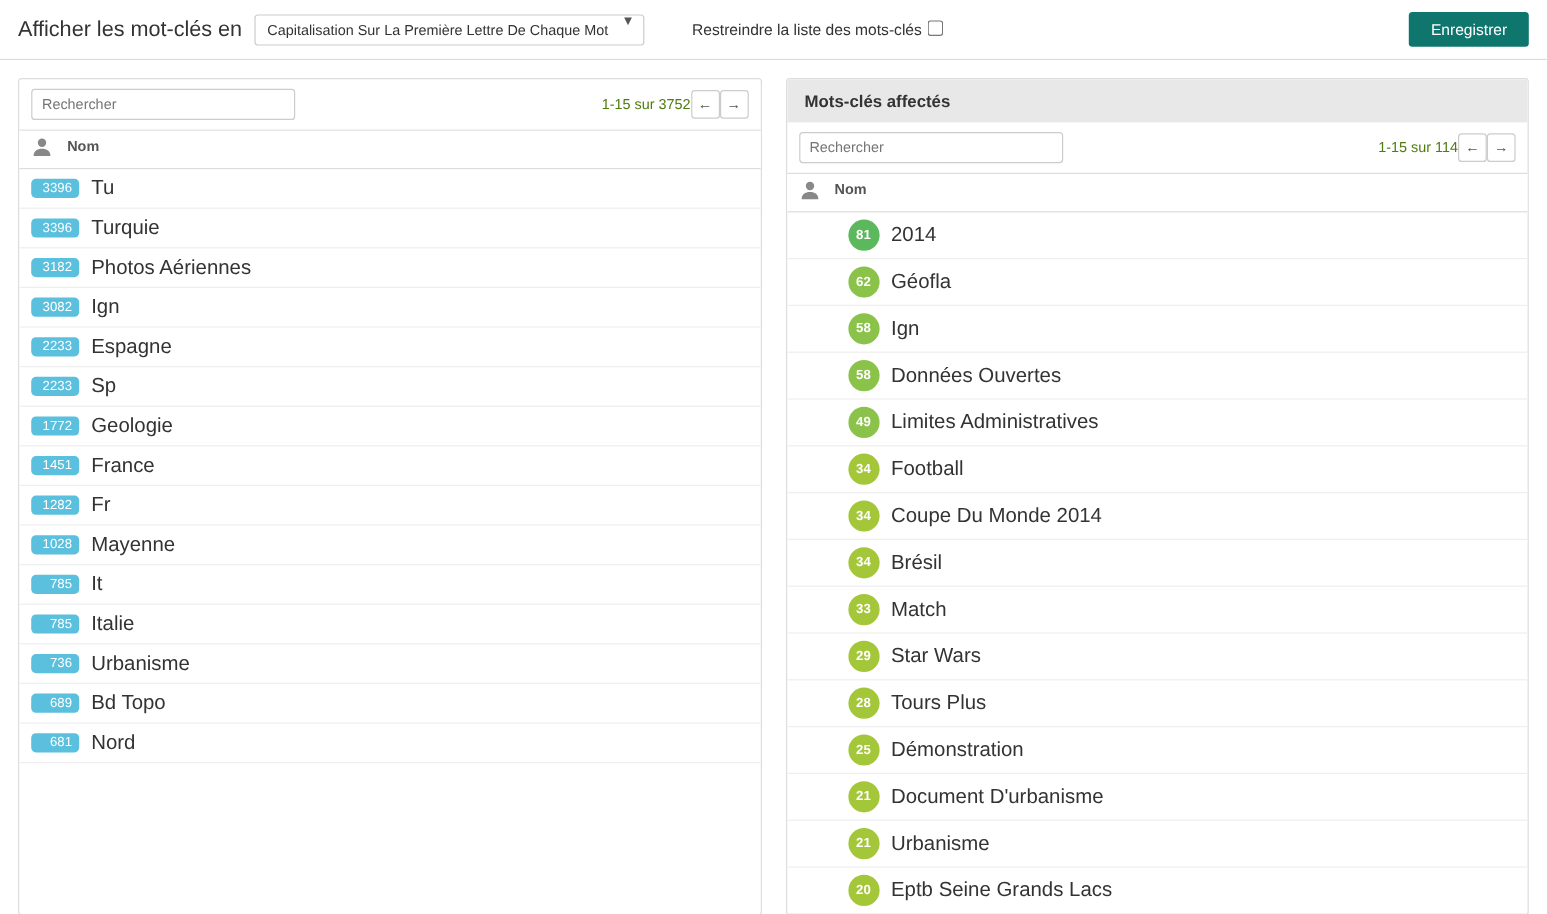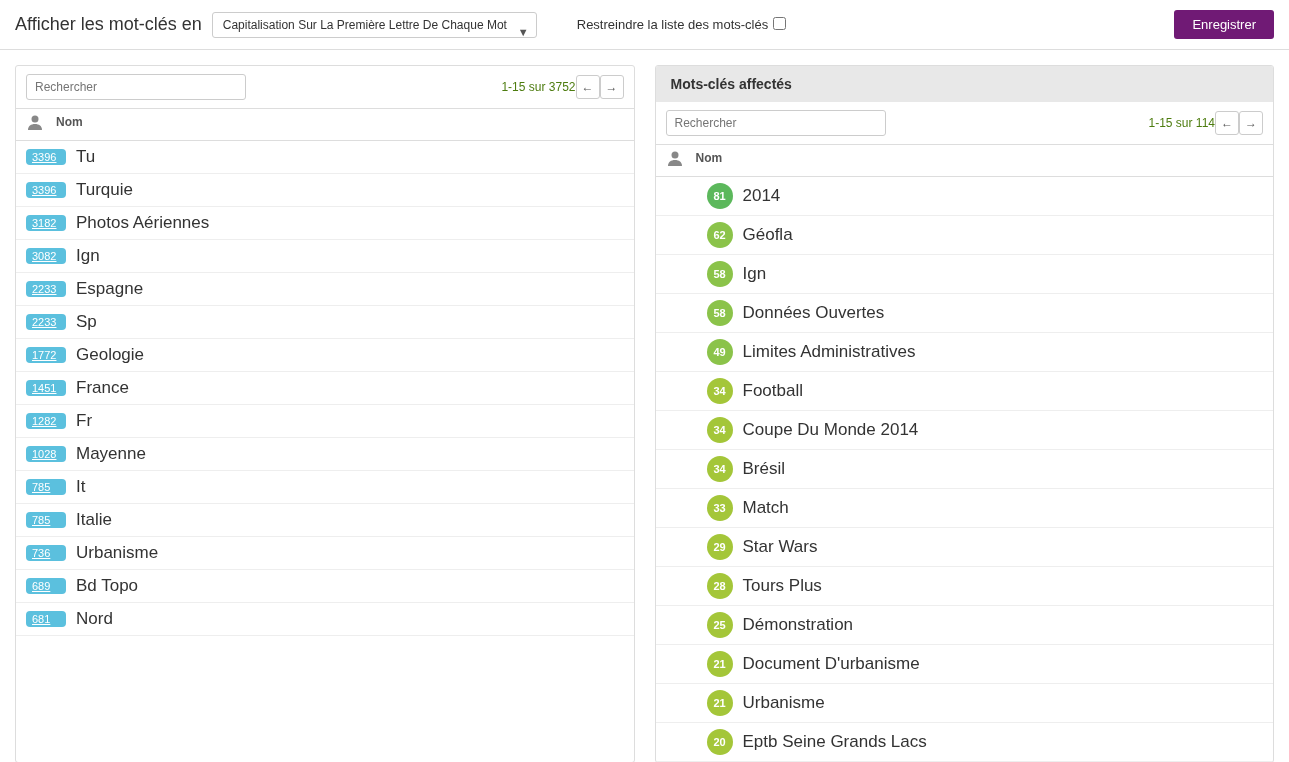--- a/index.html
+++ b/index.html
@@ -15,21 +15,21 @@
 
     .top-bar-label {
       font-size: 18px;
       color: #333;
       white-space: nowrap;
     }
 
     .dropdown-wrapper {
       position: relative;
       display: inline-flex;
-      align-items: flex-end;
+      align-items: flex-start;
     }
 
     .dropdown-select {
       appearance: none;
       -webkit-appearance: none;
       background: #fff;
       border: 1px solid #ccc;
       border-radius: 3px;
       padding: 5px 28px 5px 10px;
       font-size: 12px;
@@ -55,21 +55,21 @@
       gap: 5px;
     }
 
     .restrict-checkbox {
       width: 13px;
       height: 13px;
     }
 
     .save-button {
       margin-left: auto;
-      background: #701a75;
+      background: #0f766e;
       color: #fff;
       border: none;
       border-radius: 3px;
       padding: 7px 18px;
       font-size: 13px;
       cursor: pointer;
     }
 
     .main-content {
       display: flex;
@@ -159,23 +159,22 @@
       cursor: pointer;
     }
 
     .badge-left {
       background: #5bc0de;
       color: #fff;
       border-radius: 4px;
       padding: 2px 6px;
       font-size: 11px;
       min-width: 40px;
-      text-align: left;
+      text-align: right;
       margin-right: 10px;
-      text-decoration: underline;
     }
 
     .badge-right {
       border-radius: 50%;
       color: #fff;
       font-size: 11px;
       font-weight: bold;
       min-width: 26px;
       height: 26px;
       display: flex;

